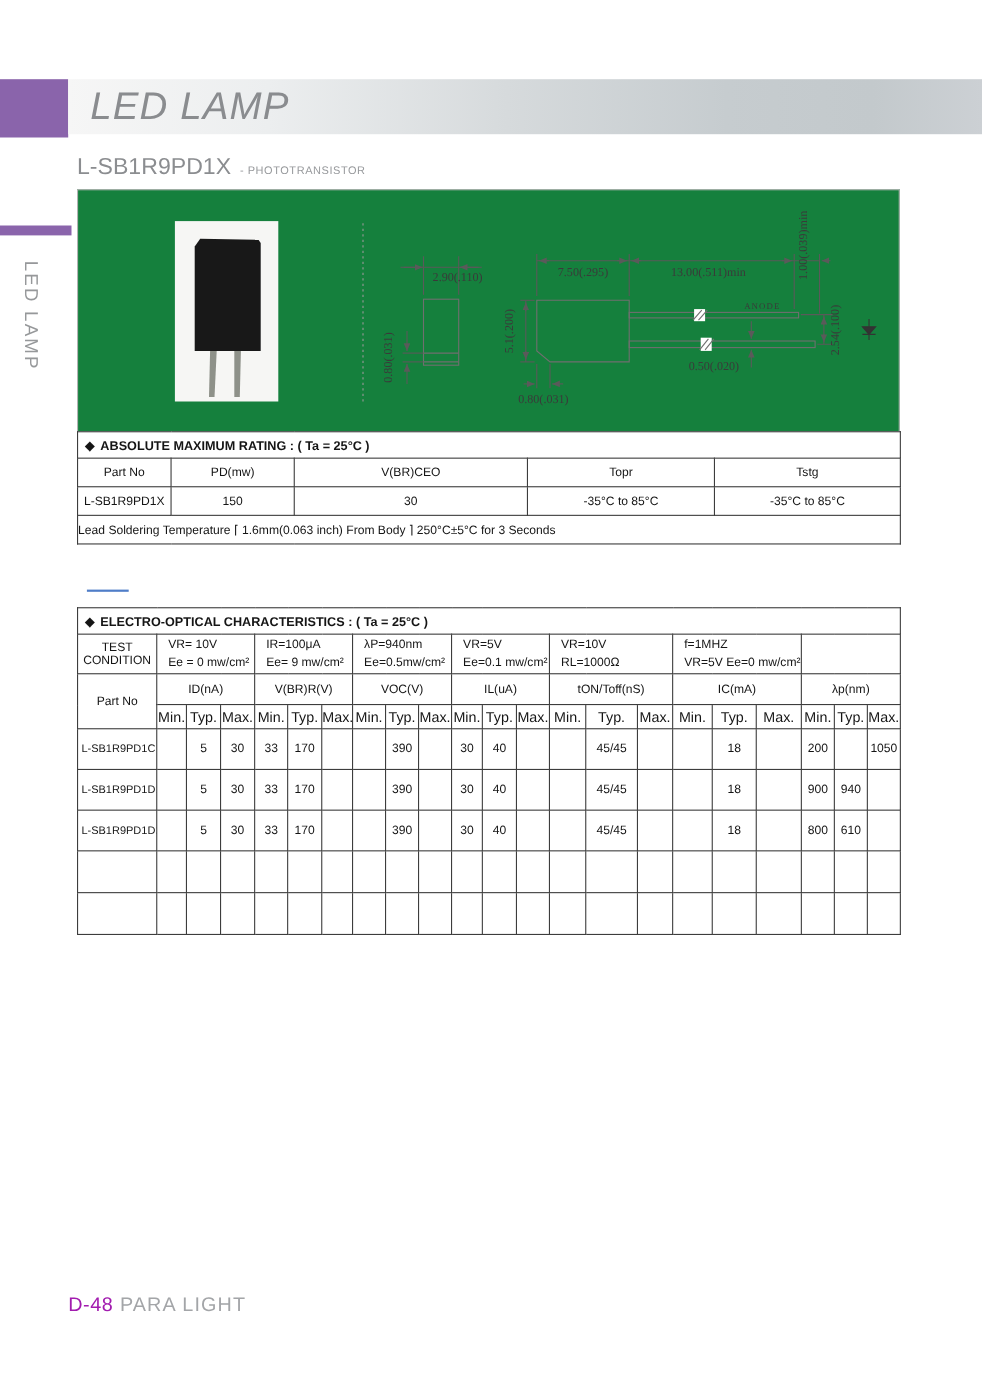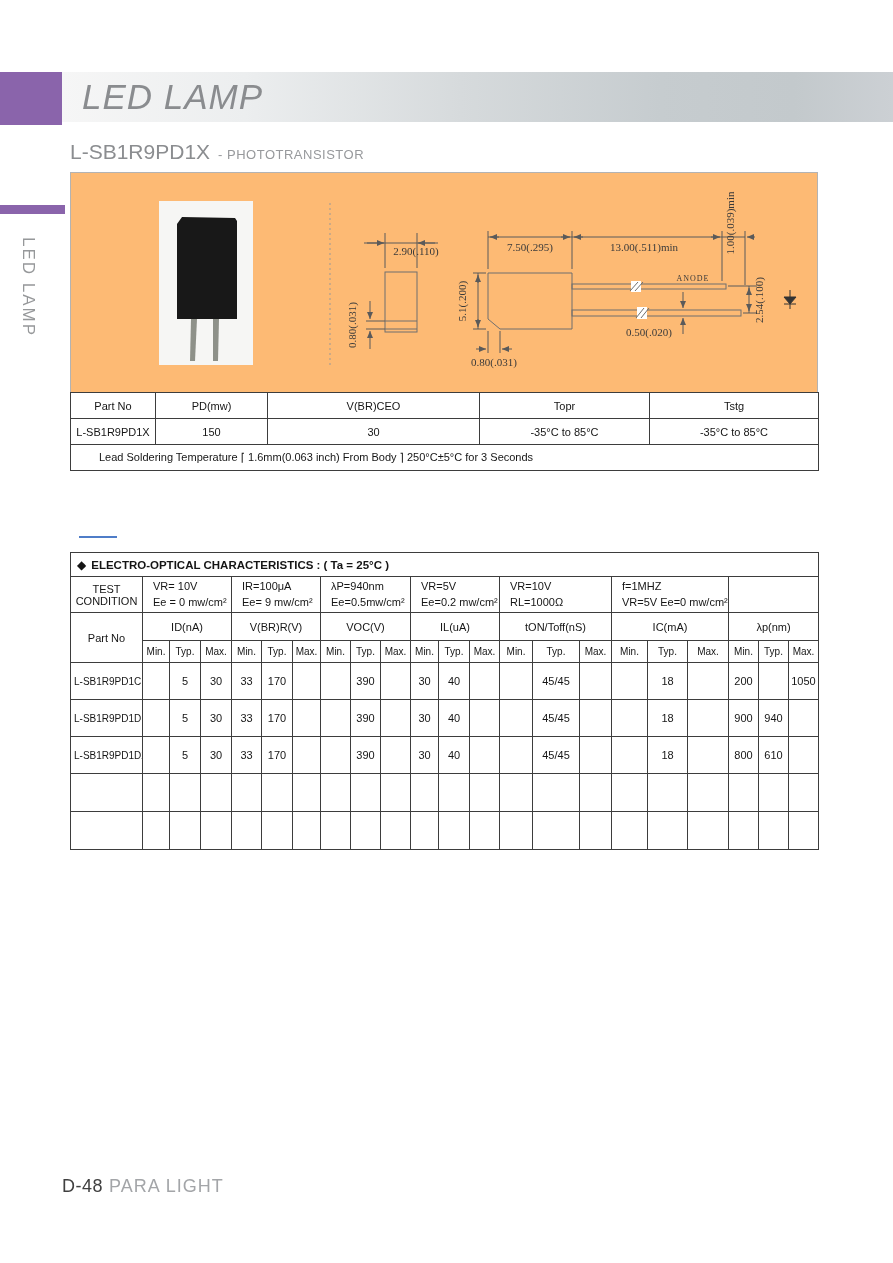--- a/index.html
+++ b/index.html
@@ -8,56 +8,56 @@
 
   
   .purple-square{position:absolute;left:0;top:72px;width:62px;height:53px;background:#8a64ab;}
   .banner{position:absolute;left:62px;top:72px;width:831px;height:50px;
           background:linear-gradient(90deg,#f6f6f6 0%,#eceeef 22%,#d6dadc 48%,#c6cccf 72%,#c3c9cc 88%,#ccd0d4 100%);
           display:flex;align-items:center;}
   .banner-title{font-style:italic;font-size:35px;color:#8a8c8f;padding-left:20px;letter-spacing:1px;}
 
   .product-title{position:absolute;left:70px;top:140px;white-space:nowrap;}
   .product-code{font-size:21px;color:#8b8d90;}
-  .product-type{font-size:13px;color:#97999c;margin-left:8px;letter-spacing:.5px;}
+  .product-type{font-size:10px;color:#97999c;margin-left:8px;letter-spacing:.5px;}
 
   
   .side-accent{position:absolute;left:0;top:205px;width:65px;height:9px;background:#8a64ab;}
   .side-label{position:absolute;left:18px;top:237px;writing-mode:vertical-rl;
               font-size:17px;color:#96989a;letter-spacing:2px;}
 
   
   .drawing-box{position:absolute;left:70px;top:172px;width:748px;height:230px;
-               border:1px solid #b3b3b3;background:#fdba74;box-sizing:border-box;}
+               border:1px solid #b3b3b3;background:#15803d;box-sizing:border-box;}
   .drawing-box svg{position:absolute;left:0;top:0;}
   .dim-text{font-family:"Liberation Serif","DejaVu Serif",serif;font-size:11px;fill:#3a3a3a;}
   .dim-text-sm{font-family:"Liberation Serif","DejaVu Serif",serif;font-size:8px;fill:#3a3a3a;letter-spacing:1px;}
   .cad{stroke:#6f6f6f;fill:none;stroke-width:1;}
   .dim{stroke:#5a5a5a;fill:none;stroke-width:1;}
 
   
   table{border-collapse:collapse;table-layout:fixed;position:absolute;background:#fff;}
   td{border:1px solid #3d3d3d;font-size:11px;text-align:center;padding:0;
      overflow:hidden;white-space:nowrap;color:#151515;}
   .title-cell{text-align:left;padding-left:6px;font-weight:bold;font-size:11.5px;}
   .diamond{font-size:12px;margin-right:5px;}
   .abs-table{left:70px;top:392px;width:748px;}
   .eo-table{left:70px;top:552px;width:748px;}
-  .note-cell{text-align:left;padding-left:28px;font-size:11px;}
+  .note-cell{text-align:left;padding-left:0;font-size:11px;}
   .cond-cell{text-align:left;padding-left:10px;font-size:11px;line-height:1.4;}
-  .mtm{font-size:10px;}
+  .mtm{font-size:13px;}
   .part-cell{font-size:10px;text-align:left;padding-left:3px;}
   td.lt{border-left:1px solid #9e9e9e;}
   tr.erow-light td{border-top-color:#b5b5b5;}
 
   .link-artifact{position:absolute;left:79px;top:536px;width:38px;height:2px;background:#4f7dc8;}
 
   
   .footer{position:absolute;left:62px;top:1176px;font-size:18px;letter-spacing:.5px;white-space:nowrap;}
-  .footer-page{color:#404040;}
+  .footer-page{color:#a21caf;}
   .footer-brand{color:#a3a5a8;margin-left:6px;letter-spacing:1px;margin-top:25px;}
 </style>
 </head>
 <body>
 
 <div class="page">
 
   <div class="purple-square"></div>
   <div class="banner">
     <span class="banner-title">LED LAMP</span>
@@ -171,20 +171,23 @@
 
   <table class="abs-table">
     <colgroup>
         <col style="width:85px">
         <col style="width:112px">
         <col style="width:212px">
         <col style="width:170px">
         <col style="width:169px">
       </colgroup>
     <tbody>
+        <tr style="height:24px">
+      <td class="title-cell" colspan="5"><span class="diamond">◆</span><span>ABSOLUTE MAXIMUM RATING : ( Ta = 25°C )</span></td>
+    </tr>
     <tr style="height:26px">
       <td>Part No</td>
       <td>PD(mw)</td>
       <td>V(BR)CEO</td>
       <td>Topr</td>
       <td>Tstg</td>
     </tr>
     <tr style="height:26px">
       <td>L-SB1R9PD1X</td>
       <td>150</td>
@@ -241,21 +244,21 @@
       <td class="cond-cell" colspan="3">
         <div>IR=100μA</div>
         <div>Ee= 9 mw/cm²</div>
       </td>
       <td class="cond-cell" colspan="3">
         <div>λP=940nm</div>
         <div>Ee=0.5mw/cm²</div>
       </td>
       <td class="cond-cell" colspan="3">
         <div>VR=5V</div>
-        <div>Ee=0.2 mw/cm²</div>
+        <div>Ee=0.1 mw/cm²</div>
       </td>
       <td class="cond-cell" colspan="3">
         <div>VR=10V</div>
         <div>RL=1000Ω</div>
       </td>
       <td class="cond-cell" colspan="3">
         <div>f=1MHZ</div>
         <div>VR=5V  Ee=0 mw/cm²</div>
       </td>
       <td class="cond-cell" colspan="3">

